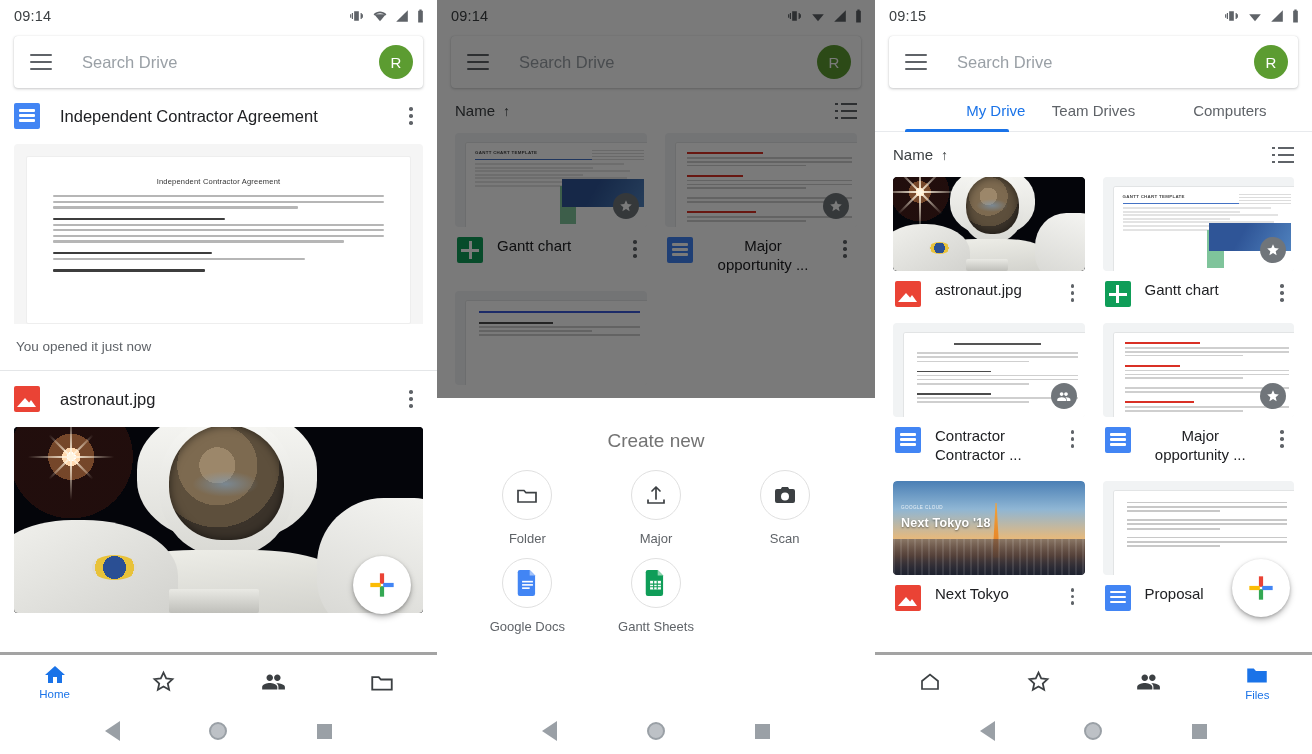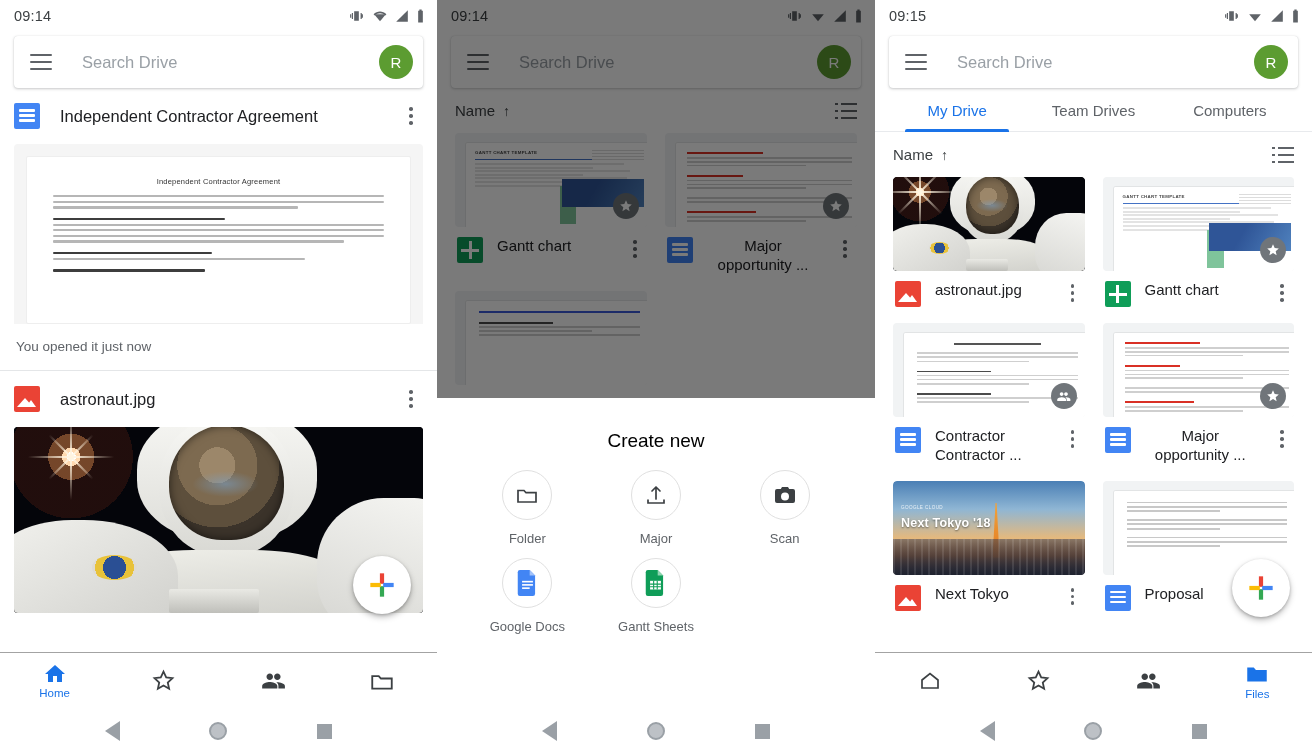--- a/index.html
+++ b/index.html
@@ -133,33 +133,33 @@
     text-shadow:0 1px 2px rgba(0,0,0,.5); letter-spacing:.2px; }
   .tokyo .tsub { position:absolute; left:8px; top:26%; color:rgba(255,255,255,.8); font-size:4.6px; letter-spacing:.4px;}
 
   
   .fab { position:absolute; width:58px; height:58px; border-radius:50%; background:#fff;
     box-shadow:0 3px 6px rgba(0,0,0,.26), 0 1px 3px rgba(0,0,0,.2);
     display:flex; align-items:center; justify-content:center; cursor:pointer; z-index:30; }
 
   
   .bottomnav { position:absolute; left:0; right:0; bottom:46px; height:56px; background:#fff;
-    border-top:1px solid #a3a3a3; display:flex; align-items:center; z-index:25; }
+    border-top:3px solid #a3a3a3; display:flex; align-items:center; z-index:25; }
   .navitem { flex:1; display:flex; flex-direction:column; align-items:center; justify-content:center; gap:1px; cursor:pointer; }
   .navlabel { font-size:11.5px; color:#1a73e8; font-weight:500; }
   .sysbar { position:absolute; left:0; right:0; bottom:0; height:46px; background:#fff;
     display:flex; align-items:center; justify-content:space-around; padding:0 60px; z-index:26; }
   .sys-back { width:0;height:0; border-top:10px solid transparent; border-bottom:10px solid transparent; border-right:15px solid #9aa0a6; }
   .sys-home { width:18px;height:18px; border-radius:50%; border:2px solid #9aa0a6; background:#bdc1c6; }
   .sys-rec { width:15px;height:15px; background:#9aa0a6; }
 
   
   .scrim { position:absolute; left:0; top:0; right:0; height:398px; background:rgba(0,0,0,.52); z-index:10; pointer-events:none; }
   .sheet { position:absolute; left:0; right:0; top:398px; bottom:0; background:#fff; border-radius:12px 12px 0 0; z-index:15; }
-  .sheet-title { text-align:center; font-size:19px; color:#000000; padding:32px 0 10px; }
+  .sheet-title { text-align:center; font-size:19px; color:#737373; padding:32px 0 10px; }
   .create-grid { display:grid; grid-template-columns:repeat(3,1fr); row-gap:12px; padding:8px 26px 0; }
   .create-cell { display:flex; flex-direction:column; align-items:center; gap:11px; cursor:pointer; }
   .cbtn { width:50px; height:50px; border-radius:50%; border:1px solid #e0e0e0; display:flex; align-items:center; justify-content:center; }
   .clabel { font-size:13px; color:#5f6368; }
 
   
   .sortrow { display:flex; align-items:center; padding:14px 18px 10px; }
   .sortlabel { font-size:15px; color:#3c4043; }
   .sortarrow { margin-left:8px; font-size:14px; color:#3c4043; }
   .listicon { margin-left:auto; width:22px; height:16px; display:flex; flex-direction:column; justify-content:space-between; cursor:pointer; }
@@ -174,21 +174,21 @@
      border-radius:2px; box-shadow:0 0 0 1px rgba(0,0,0,.06); overflow:hidden; }
   .badge { position:absolute; right:8px; bottom:8px; width:26px; height:26px; border-radius:50%;
     background:#70757a; display:flex; align-items:center; justify-content:center; z-index:5; }
   .tile-meta { display:flex; align-items:flex-start; padding:10px 0 0 2px; gap:14px; }
   .tile-name { font-size:15px; color:#202124; line-height:1.25; flex:1; }
   .tile-name.center { text-align:center; }
 
   
   .tabs { display:flex; padding:0 14px; border-bottom:1px solid #e8eaed; }
   .tab { flex:1; text-align:center; padding:14px 0 12px; font-size:15px; color:#5f6368; cursor:pointer; position:relative; }
-  .tab.active { color:#1a73e8; font-weight:500; }
+  .tab.active { color:#1a73e8; font-weight:500;text-align:right; }
   .tab.active::after { content:""; position:absolute; left:12%; right:12%; bottom:-1px; height:3px; background:#1a73e8; border-radius:2px 2px 0 0; }
   .photo-thumb { position:absolute; inset:0; border-radius:4px; overflow:hidden; }
 </style>
 </head>
 <body>
 
 <div class="stage">
 
   <div class="panel p1">
 

